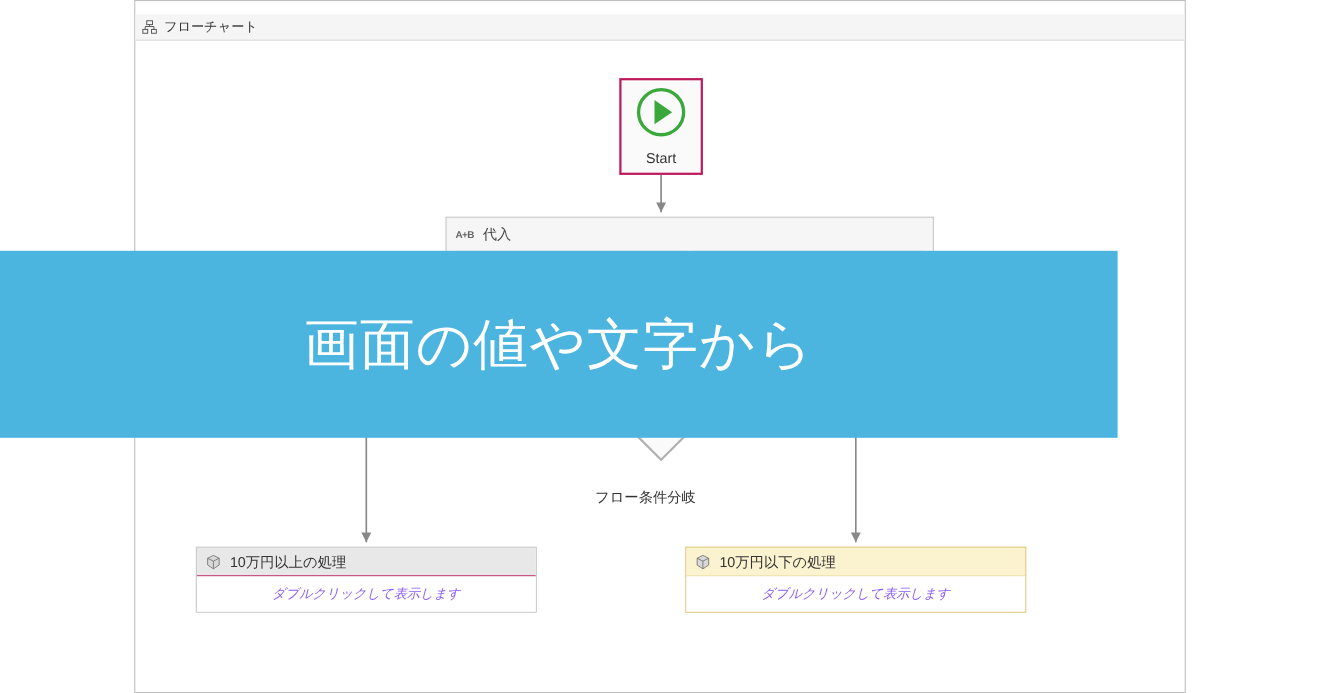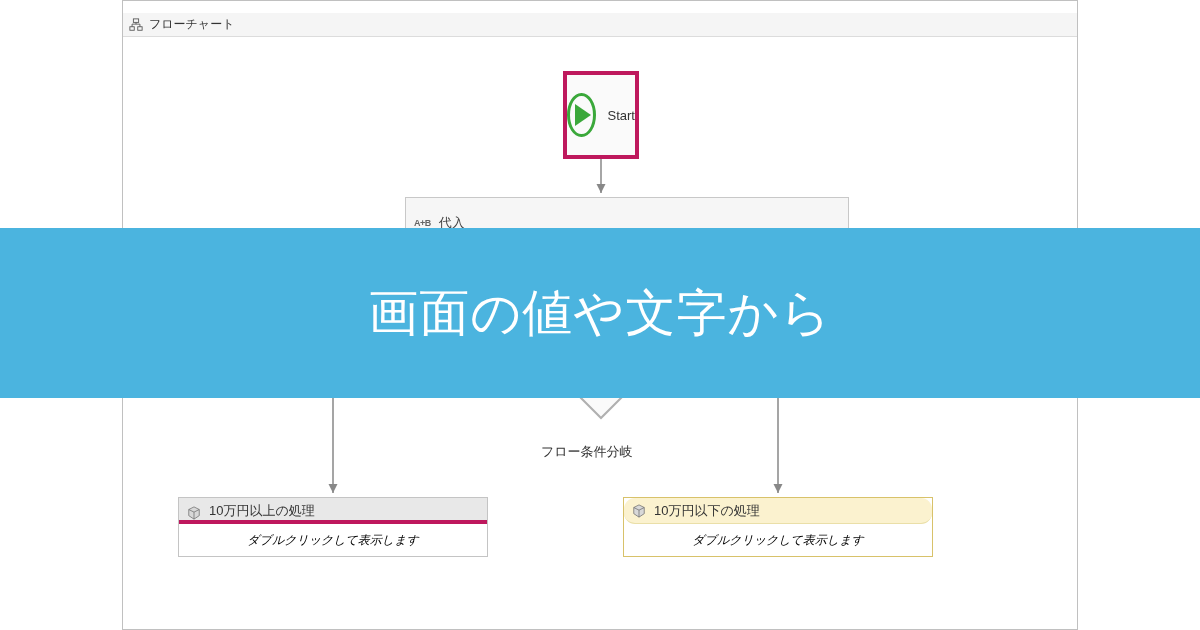--- a/index.html
+++ b/index.html
@@ -43,24 +43,24 @@
     position: relative;
     width: 100%;
     height: calc(100% - 24px);
   }
   .start-node {
     position: absolute;
     left: 440px;
     top: 34px;
     width: 76px;
     height: 88px;
-    border: 4px solid #be185d;
+    border: 2px solid #be185d;
     background: #fafafa;
     display: flex;
-    flex-direction: row;
+    flex-direction: column;
     align-items: center;
     justify-content: center;
     gap: 12px;
   }
   .start-node .play {
     width: 44px;
     height: 44px;
     border-radius: 50%;
     border: 3px solid #3aa83a;
     display: flex;
@@ -79,21 +79,21 @@
     color: #333;
   }
   .assign-node {
     position: absolute;
     left: 282px;
     top: 160px;
     width: 444px;
     height: 60px;
     border: 1px solid #c8c8c8;
     background: #f6f6f6;
-    padding: 14px 8px;
+    padding: 4px 8px;
   }
   .assign-node .ahdr {
     display: flex;
     align-items: center;
     gap: 8px;
     font-size: 13px;
     color: #444;
     padding: 2px 0 6px 0;
   }
   .assign-node .assign-icon {
@@ -167,47 +167,47 @@
     border-color: #d8c26a;
   }
   .activity .act-hdr {
     height: 26px;
     display: flex;
     align-items: center;
     padding: 0 8px;
     font-size: 13px;
     gap: 8px;
   }
-  .activity.left .act-hdr { background: #e8e8e8; color: #333; border-bottom: 4px solid #be185d; align-items: flex-end; }
-  .activity.right .act-hdr { background: #fbf2cf; color: #333; border-bottom: 1px solid #eadfa8; border-radius: 11px; }
+  .activity.left .act-hdr { background: #e8e8e8; color: #333; border-bottom: 1px solid #be185d; }
+  .activity.right .act-hdr { background: #fbf2cf; color: #333; border-bottom: 1px solid #eadfa8; }
   .activity .act-body {
     height: 32px;
     display: flex;
     align-items: center;
     justify-content: center;
     font-size: 12px;
-    color: #000000;
+    color: #8b5cf6;
     font-style: italic;
     background: #fff;
     font-family: Liberation Mono, monospace;
   }
   .cube-icon { width: 14px; height: 14px; }
   svg.connector {
     position: absolute;
     left: 0;
     top: 0;
     width: 100%;
     height: 100%;
     pointer-events: none;
   }
   .overlay {
     position: absolute;
     left: 0;
     top: 228px;
-    width: 1200px;
+    width: 1016px;
     height: 170px;
     background: #4bb4df;
     display: flex;
     flex-direction: column;
     align-items: center;
     justify-content: center;
     color: #ffffff;
     font-size: 50px;
     line-height: 1.3;
     font-weight: 400;

